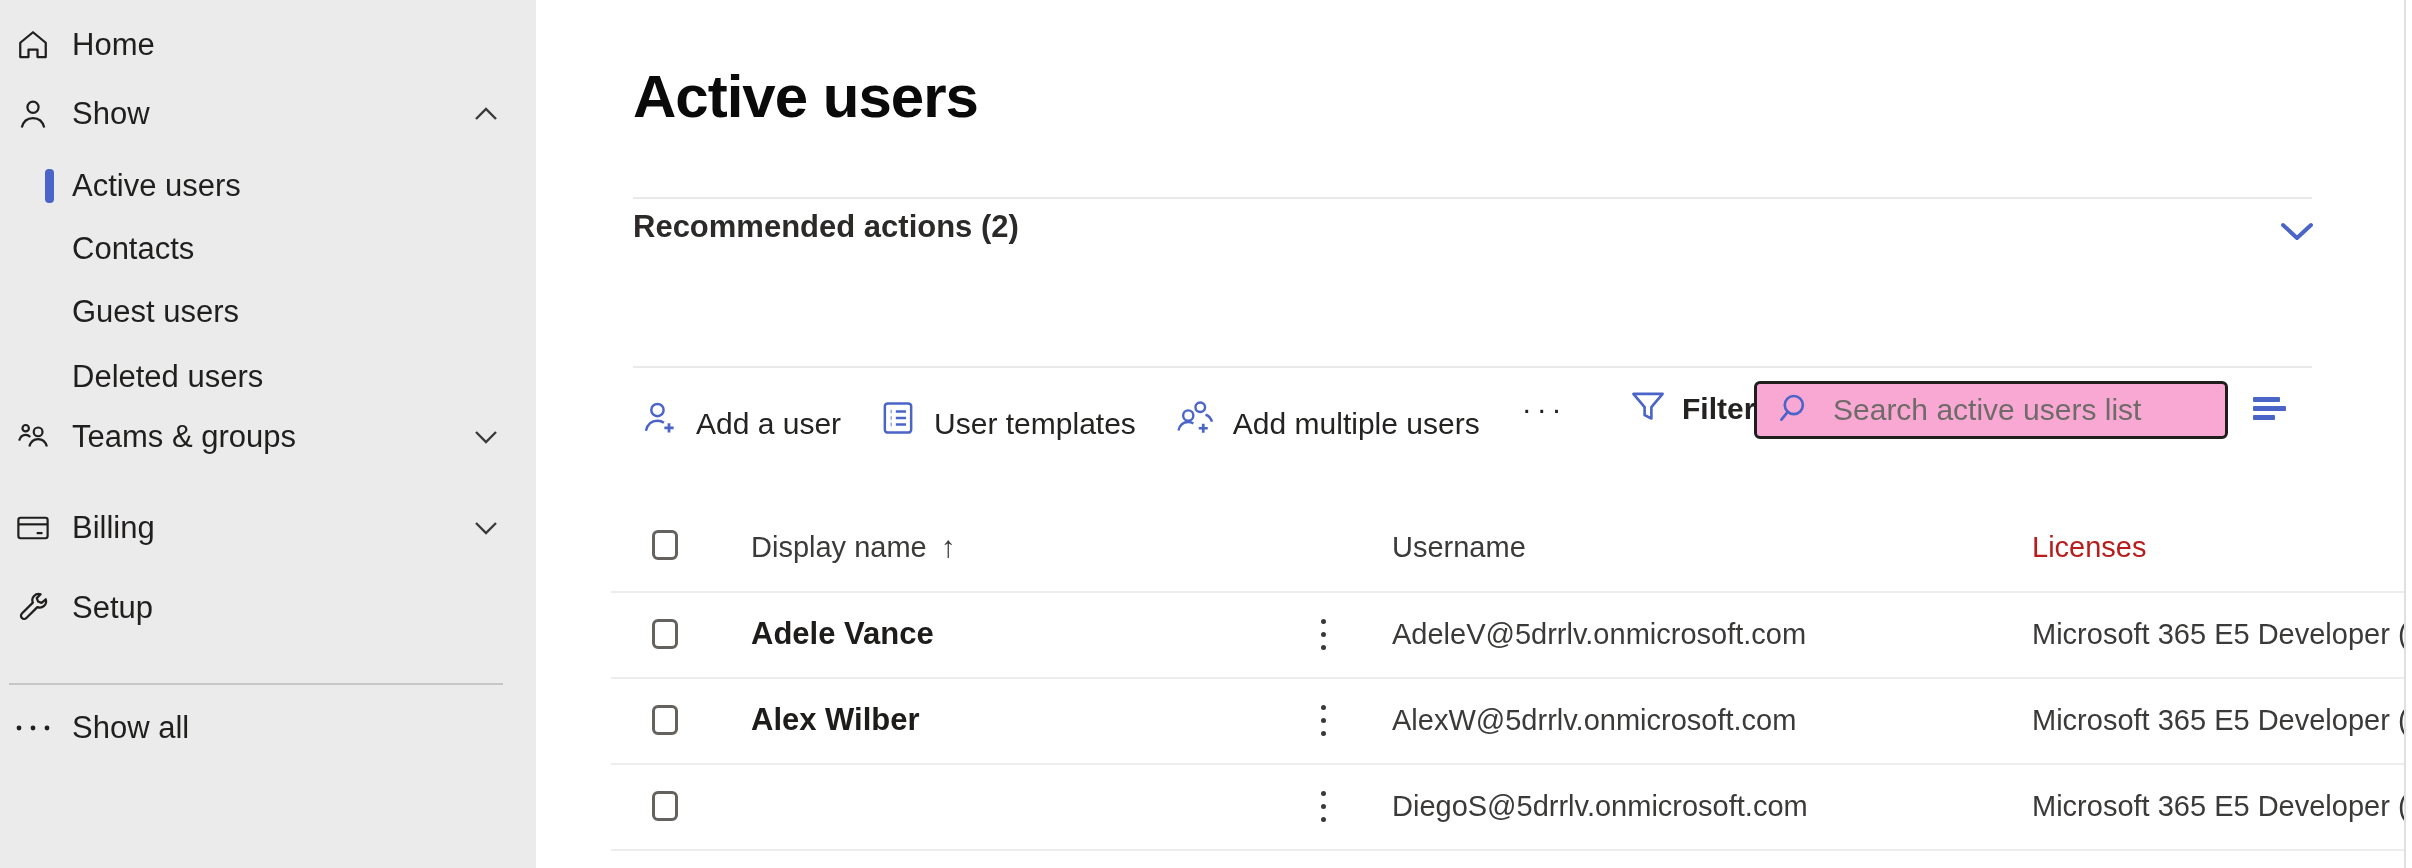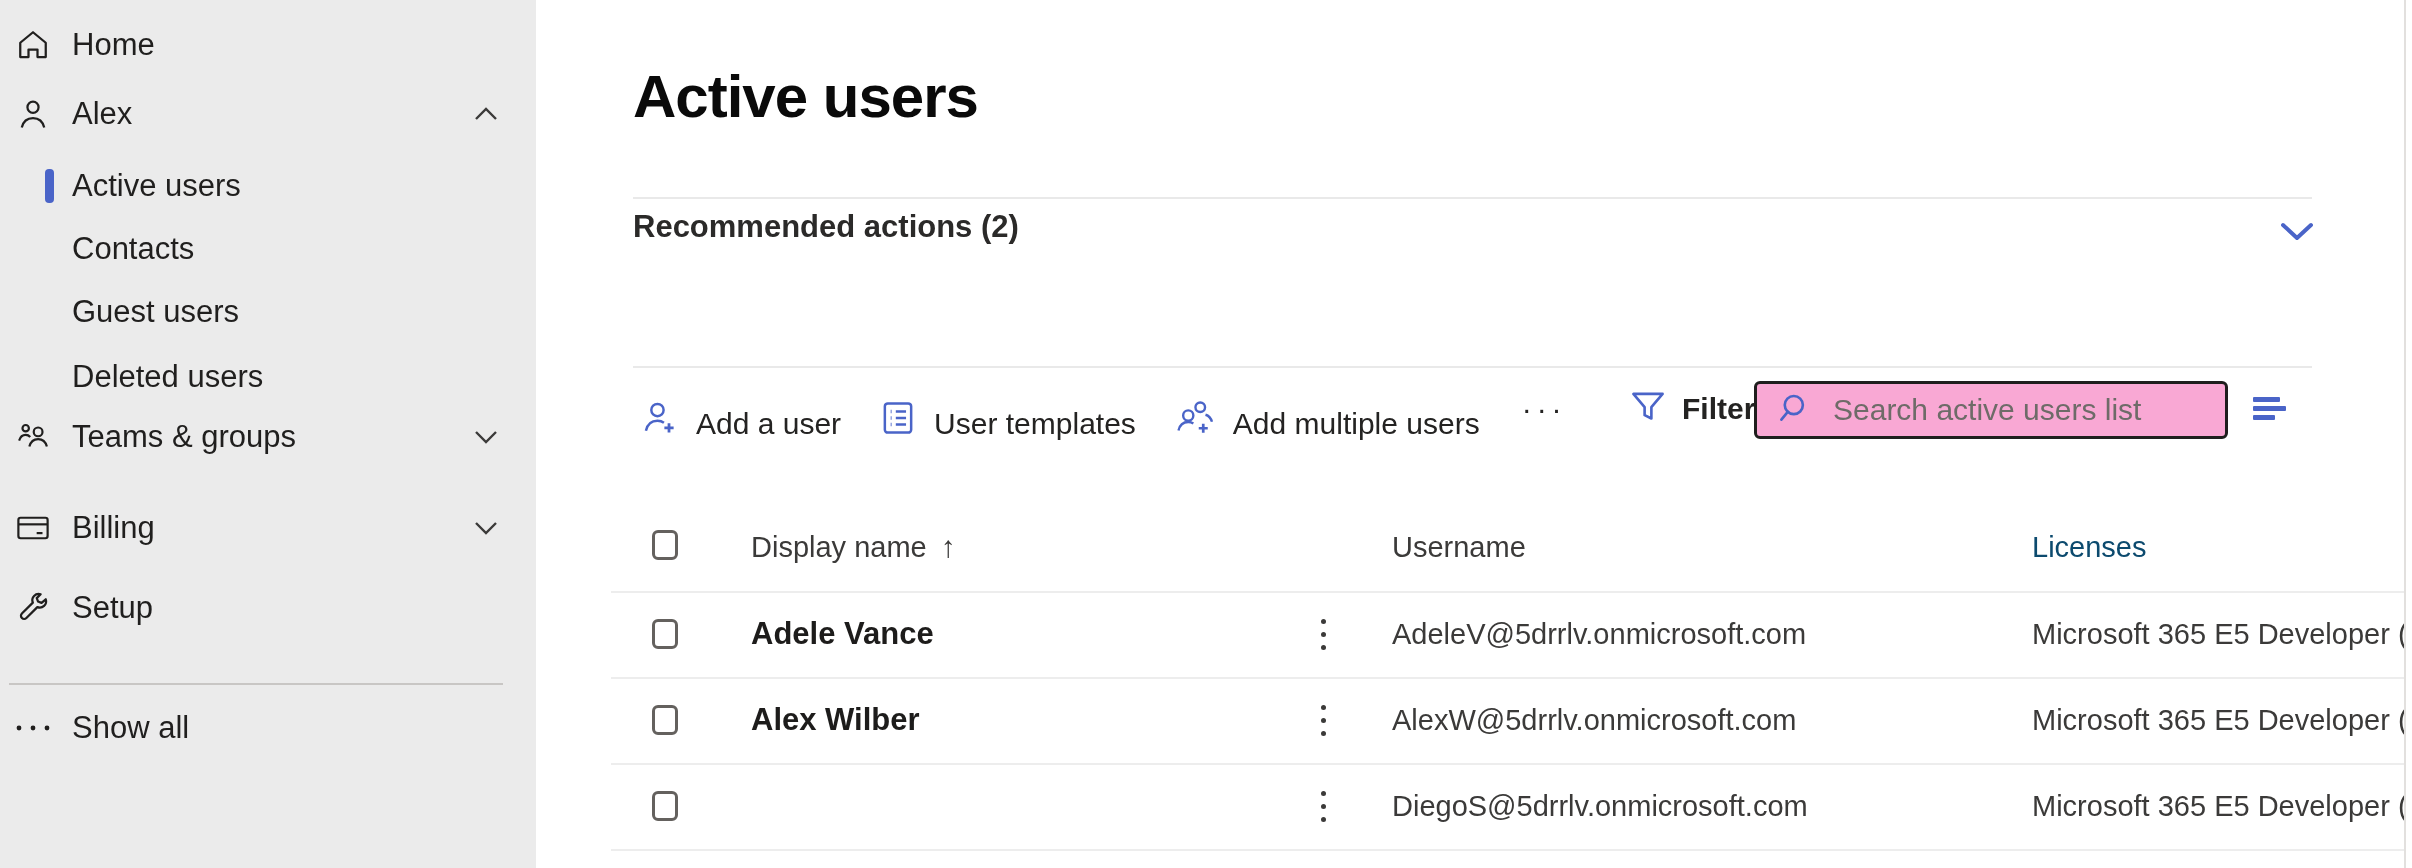--- a/index.html
+++ b/index.html
@@ -35,21 +35,21 @@
   .lines-btn{position:absolute;left:1712px;top:389px;width:44px;height:44px;cursor:pointer;}
   .lines-btn span{position:absolute;left:5px;height:5px;background:#4a64c8;border-radius:1px;}
 
   
   .checkbox{width:26px;height:30px;border:3px solid #64615e;border-radius:6px;box-sizing:border-box;background:#fff;cursor:pointer;}
   .thead{position:absolute;left:0;top:509px;width:1876px;height:82px;}
   .th-check{position:absolute;left:116px;top:21px;}
   .th-name{position:absolute;left:215px;top:0;height:76px;display:flex;align-items:center;font-size:29px;color:#3b3a39;cursor:pointer;}
   .sort-arrow{font-size:30px;color:#3b3a39;margin-left:14px;}
   .th-user{position:absolute;left:856px;top:0;height:76px;display:flex;align-items:center;font-size:29px;color:#3b3a39;cursor:pointer;}
-  .th-lic{position:absolute;left:1496px;top:0;height:76px;display:flex;align-items:center;font-size:29px;color:#0c4a6e;cursor:pointer;}
+  .th-lic{position:absolute;left:1496px;top:0;height:76px;display:flex;align-items:center;font-size:29px;color:#b91c1c;cursor:pointer;}
   .trow{position:absolute;left:0;width:1876px;height:86px;padding-left:36px;}
   .trow .checkbox{position:absolute;left:116px;top:28px;}
   .cell-name{position:absolute;left:215px;top:0;height:86px;display:flex;align-items:center;font-size:31px;font-weight:700;color:#1d1c1b;white-space:nowrap;}
   .kebab{position:absolute;left:765px;top:21px;width:44px;height:44px;display:flex;flex-direction:column;align-items:center;justify-content:center;gap:8px;cursor:pointer;}
   .kebab i{width:5px;height:5px;background:#3b3a39;border-radius:50%;}
   .cell-user{position:absolute;left:856px;top:0;height:86px;display:flex;align-items:center;font-size:29px;color:#3b3a39;white-space:nowrap;}
   .cell-lic{position:absolute;left:1496px;top:0;height:86px;width:374px;display:flex;align-items:center;font-size:29px;color:#3b3a39;white-space:nowrap;overflow:hidden;}
   .row-line{position:absolute;left:75px;width:1795px;height:0;border-top:2px solid #ededed;}
 
   .right-edge{position:absolute;left:2404px;top:0;width:2px;height:868px;background:#e2e0de;}
@@ -70,21 +70,21 @@
       <span class="nav-label">Home</span>
     </div>
 
     <div class="nav-item" style="top:83px">
       <span class="nav-icon">
         <svg width="36" height="36" viewBox="0 0 24 24" fill="none" stroke="#201f1e" stroke-width="1.5">
             <circle cx="12" cy="7.5" r="3.7"></circle>
             <path d="M4.5 21c1-4.2 4-6.3 7.5-6.3s6.5 2.1 7.5 6.3"></path>
           </svg>
       </span>
-      <span class="nav-label">Alex</span>
+      <span class="nav-label">Show</span>
       <span class="nav-chevron">
         <svg width="24" height="14" viewBox="0 0 24 14" fill="none" stroke="#3b3a39" stroke-width="2.4">
             <path d="M2 12 12 2l10 10"></path>
           </svg>
       </span>
     </div>
 
     <div class="nav-item" style="top:155px">
       <span class="sel-bar"></span>
       <span class="nav-label">Active users</span>

